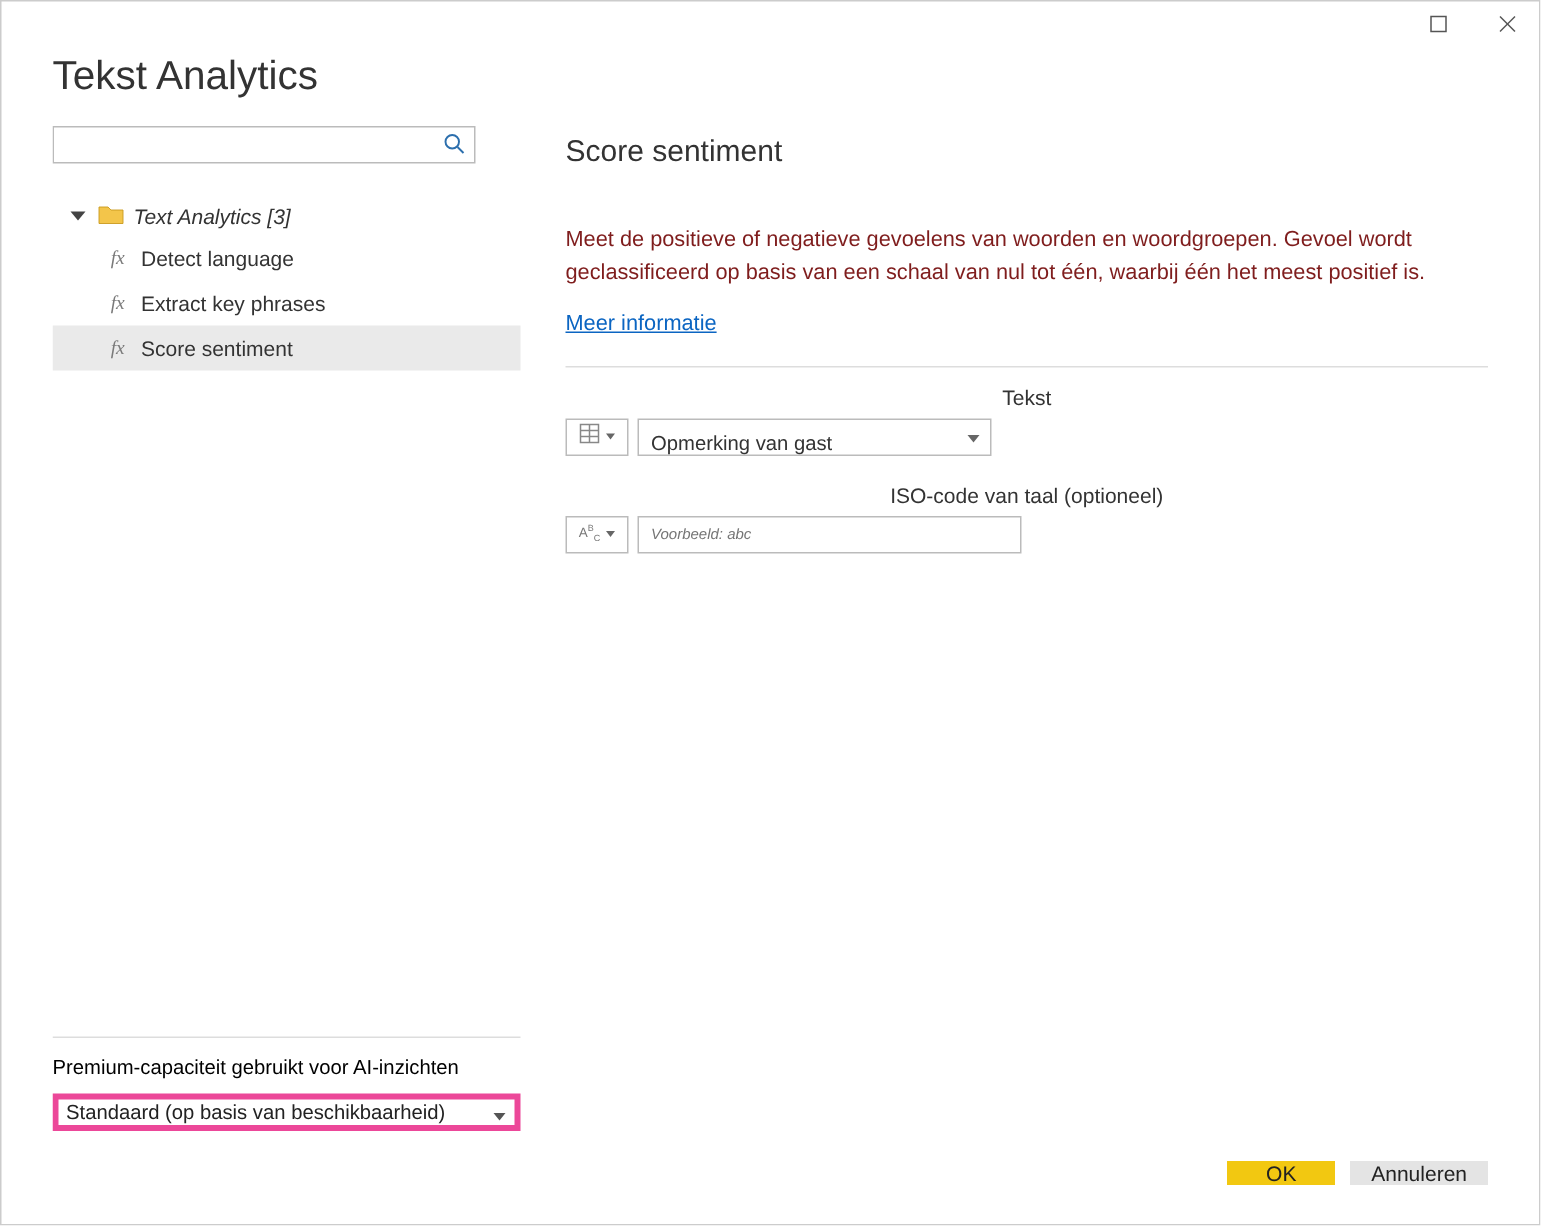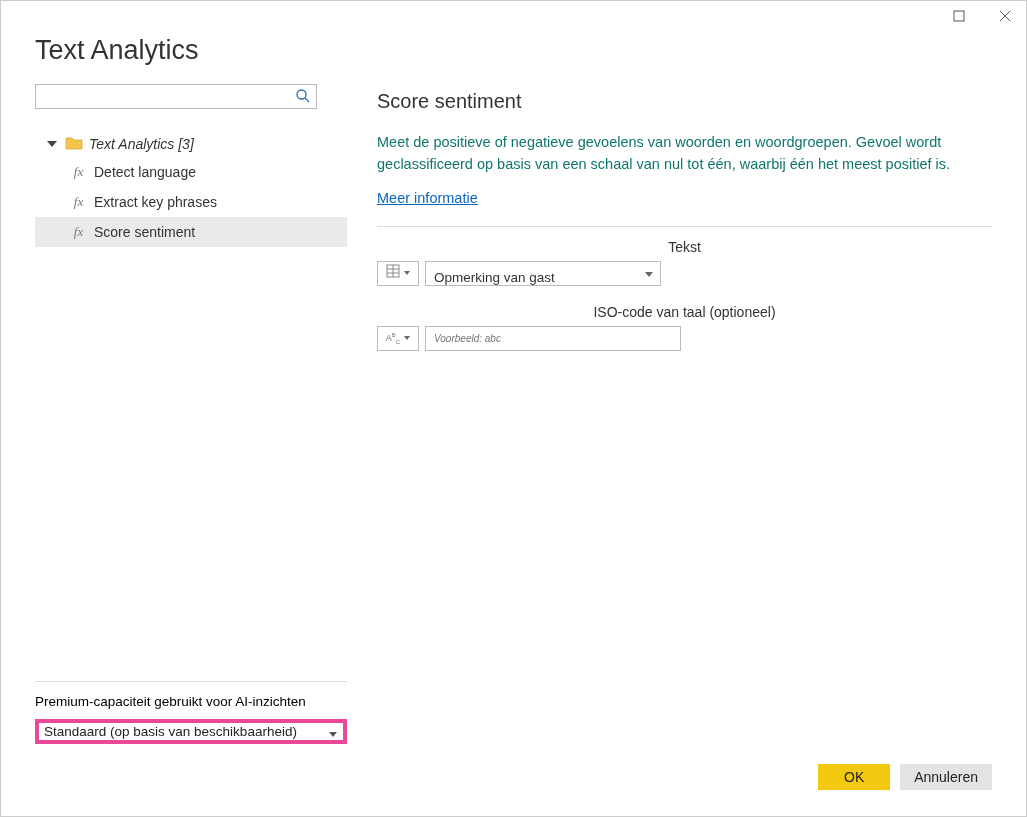--- a/index.html
+++ b/index.html
@@ -23,32 +23,32 @@
   .tree-label {}
   .caret { width:0; height:0; border-left:5px solid transparent; border-right:5px solid transparent; border-top:6px solid #444; margin-right:2px; transform:translateY(0px); }
   .folder-icon { color:#e6b422; }
   .left-bottom { margin-top:auto; }
   .hr-light { border:none; border-top:1px solid #ddd; margin:0 0 12px 0; }
   .premium-label { font-size:13.5px; color:#000000; margin-bottom:10px; }
   .capacity-select { width:312px; height:25px; border:4px solid #ec4899; font-size:13.5px; padding:0 18px 0 5px; position:relative; background:#fff; display:flex; align-items:center; cursor:pointer; }
   .capacity-select .sel-caret { position:absolute; right:6px; top:9px; width:0; height:0; border-left:4px solid transparent; border-right:4px solid transparent; border-top:5px solid #555; }
   .right { flex:1; display:flex; flex-direction:column; }
   .section-title { font-size:20px; font-weight:400; color:#333; margin:6px 0 18px 0; }
-  .desc { font-size:14.5px; line-height:1.55; color:#0f766e; max-width:620px; }
+  .desc { font-size:14.5px; line-height:1.55; color:#7f1d1d; max-width:620px;margin-top:18px; }
   .link { color:#0b65c2; text-decoration:underline; font-size:14.5px; display:inline-block; margin-top:14px; cursor:pointer; }
   .section-sep { border:none; border-top:1px solid #ddd; margin:20px 0 12px 0; }
   .field-label { font-size:14px; color:#333; margin-bottom:6px;text-align:center; }
   .field-row { display:flex; gap:6px; align-items:center; margin-bottom:18px; }
   .type-picker { width:42px; height:25px; border:1px solid #bbb; display:flex; align-items:center; justify-content:center; gap:4px; background:#fff; cursor:pointer; position:relative; color:#666; }
   .type-picker .mini-caret { width:0;height:0;border-left:3px solid transparent;border-right:3px solid transparent;border-top:4px solid #666; }
   .combo { width:236px; height:25px; border:1px solid #bbb; position:relative; display:flex; align-items:flex-end; padding:0 22px 0 8px; font-size:13.5px; background:#fff; cursor:pointer; color:#333; }
   .combo .mini-caret { position:absolute; right:7px; top:10px; width:0;height:0;border-left:4px solid transparent;border-right:4px solid transparent;border-top:5px solid #666; }
   .text-input { width:256px; height:25px; border:1px solid #bbb; padding:0 8px; font-size:10px; font-style:italic; color:#777; background:#fff; outline:none; }
   .footer { display:flex; justify-content:flex-end; gap:10px; padding:0 34px 26px 0; }
-  .btn { min-width:72px; height:26px; font-size:14px; border:none; cursor:pointer; padding:0 14px; }
+  .btn { min-width:72px; height:16px; font-size:14px; border:none; cursor:pointer; padding:0 14px; }
   .btn-primary { background:#f2c811; color:#222; }
   .btn-secondary { background:#e4e4e4; color:#222; }
 </style>
 </head>
 <body>
 
 <div class="window">
 
   <div class="titlebar">
     <div class="tb-btn">
@@ -58,21 +58,21 @@
     </div>
     <div class="tb-btn">
       <svg width="12" height="12" viewBox="0 0 12 12">
           <line x1="1" y1="1" x2="11" y2="11" stroke="#555" stroke-width="1"></line>
           <line x1="11" y1="1" x2="1" y2="11" stroke="#555" stroke-width="1"></line>
         </svg>
     </div>
   </div>
 
   <div class="dialog-body">
-    <div class="dialog-title">Text Analytics</div>
+    <div class="dialog-title">Tekst Analytics</div>
 
     <div class="columns">
 
       <div class="left">
         <div class="search-wrap">
           <input class="search-input" type="text" placeholder="" style="">
           <span class="search-icon">
             <svg width="16" height="16" viewBox="0 0 16 16">
                 <circle cx="6.5" cy="6.5" r="4.5" fill="none" stroke="#2C6FAD" stroke-width="1.3"></circle>
                 <line x1="10" y1="10" x2="14" y2="14" stroke="#2C6FAD" stroke-width="1.3"></line>

